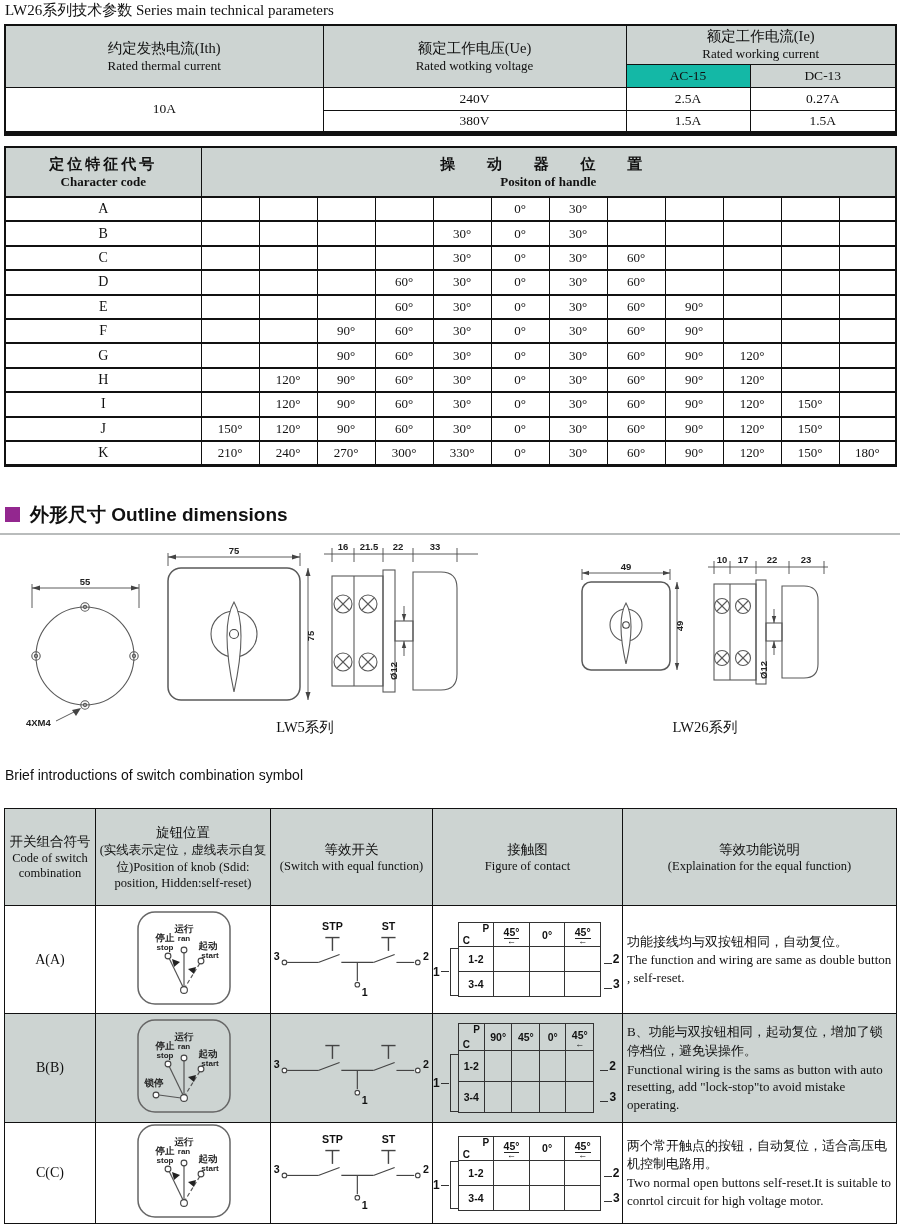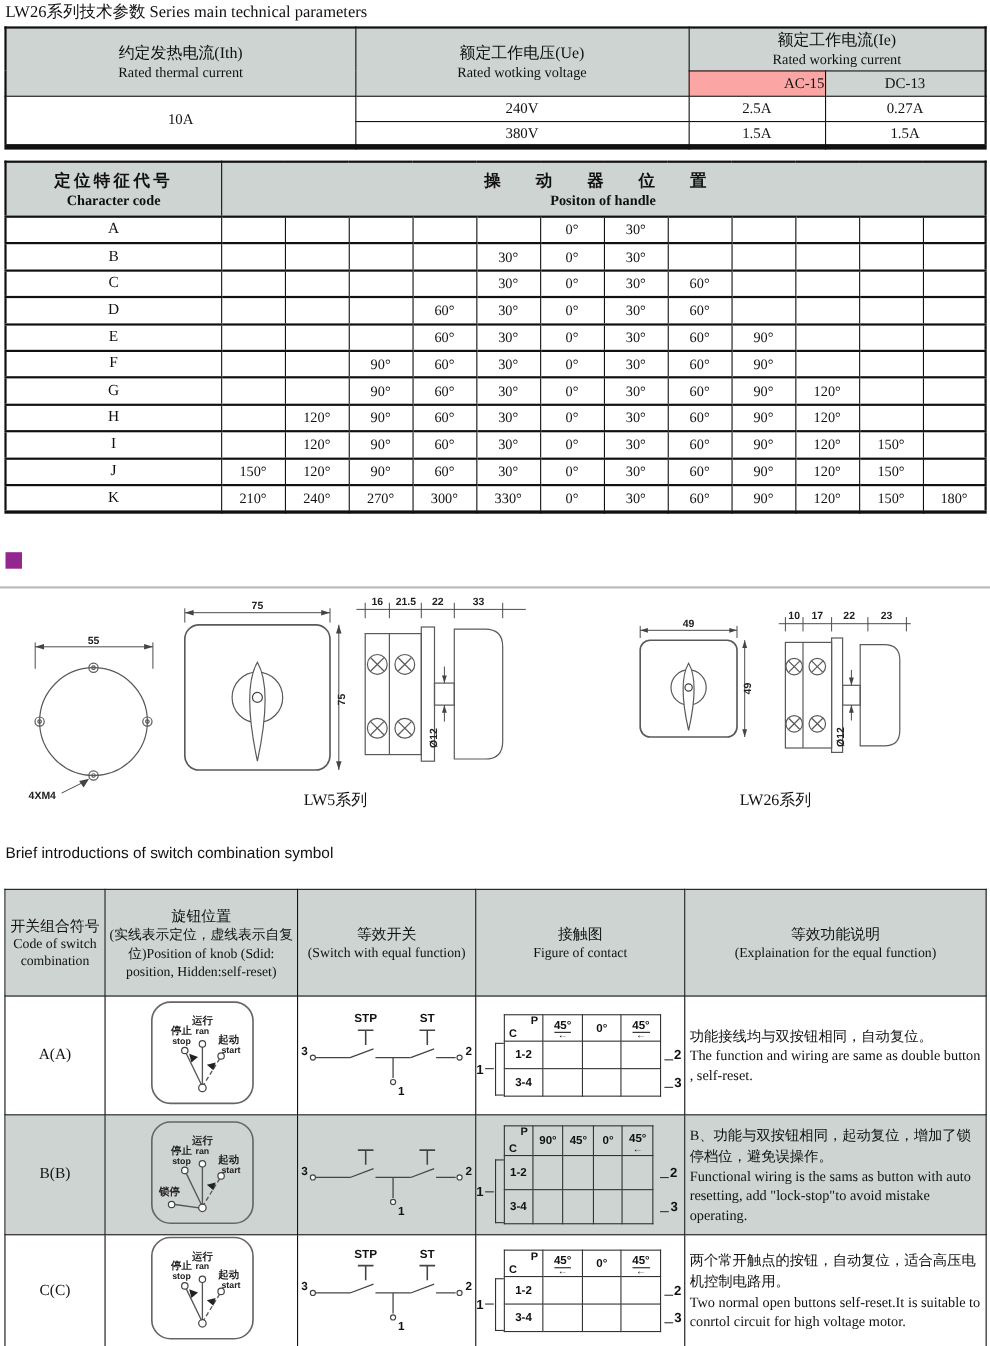--- a/index.html
+++ b/index.html
@@ -115,21 +115,21 @@
     <td rowspan="2" style="background: rgb(205, 212, 210);">
       <div class="zh">额定工作电压(Ue)</div>
       <div class="en">Rated wotking voltage</div>
     </td>
     <td colspan="2" style="height: 39px; background: rgb(205, 212, 210);">
       <div class="zh">额定工作电流(Ie)</div>
       <div class="en">Rated working current</div>
     </td>
   </tr>
   <tr class="hd" style="background: rgb(205, 212, 210);">
-    <td class="val" style="height: 23px; background: #fca5a5; text-align: right;">AC-15</td>
+    <td class="val" style="height: 23px; background: #14b8a6;">AC-15</td>
     <td class="val" style="background: rgb(205, 212, 210);">DC-13</td>
   </tr>
   <tr>
     <td class="val" rowspan="2">10A</td>
     <td class="val" style="height:23px">240V</td>
     <td class="val">2.5A</td>
     <td class="val">0.27A</td>
   </tr>
   <tr>
     <td class="val" style="height:23px">380V</td>
@@ -330,21 +330,21 @@
         <td>60°</td>
         <td>90°</td>
         <td>120°</td>
         <td>150°</td>
         <td>180°</td>
       </tr>
     </tbody>
 </table>
 
 <div class="sec-head">
-  <span class="bullet" style="background: rgb(147, 39, 143);"></span>
+  <span class="bullet" style="background: rgb(147, 39, 143);"></span><span class="sec-title">外形尺寸 Outline dimensions</span>
 </div>
 <div class="rule"></div>
 
 <div class="drawings">
 
   <svg class="abs" style="left:18px;top:36px" width="135" height="155" viewBox="0 0 135 155">
     <line x1="14" y1="12" x2="121" y2="12" class="dim"></line>
     <polygon points="14,12 22,9.5 22,14.5" fill="#444"></polygon>
     <polygon points="121,12 113,9.5 113,14.5" fill="#444"></polygon>
     <line x1="14" y1="8" x2="14" y2="32" class="dim"></line>

